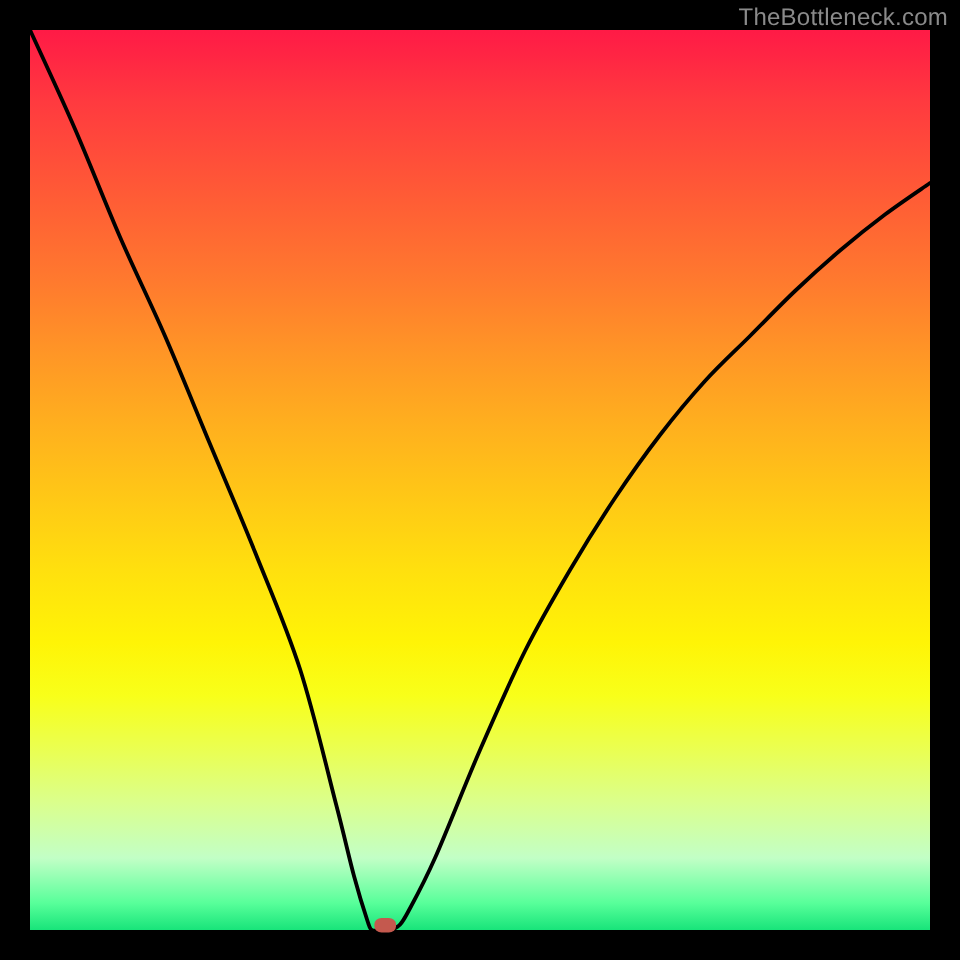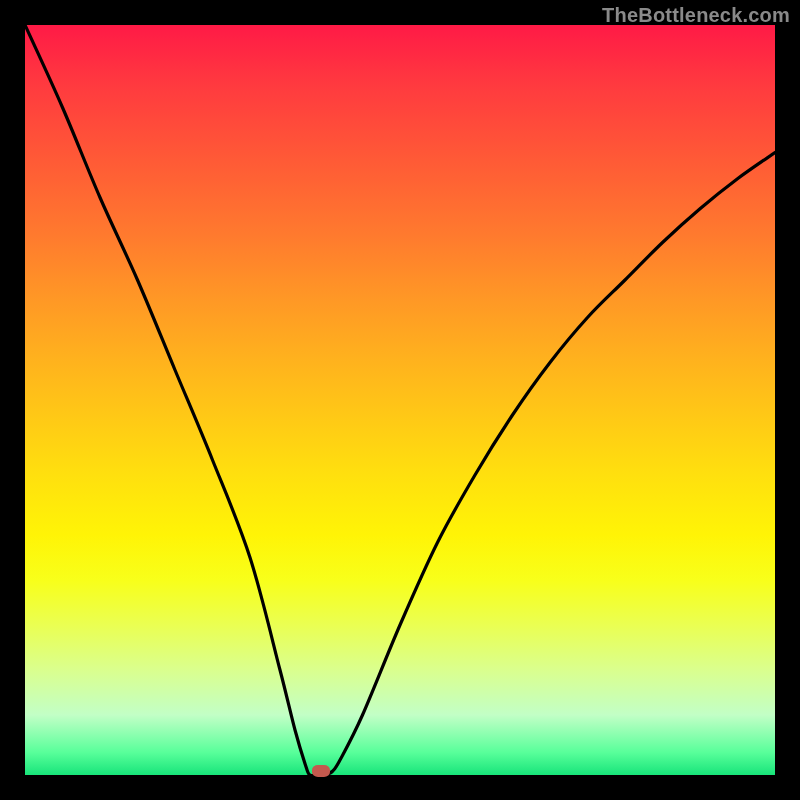--- a/index.html
+++ b/index.html
@@ -58,21 +58,21 @@
     background: #c4594e;
     transform: translate(-50%, -50%);
   }
   .watermark {
     position: absolute;
     top: 4px;
     right: 10px;
     color: #8a8a8a;
     font-size: 20px;
     letter-spacing: 0.2px;
-    font-weight: 700;
+    font-weight: 400;
     user-select: none;
   }
 </style>
 </head>
 <body>
 
 <div class="frame">
   <div class="watermark">TheBottleneck.com</div>
 
   <div class="plot-area">

